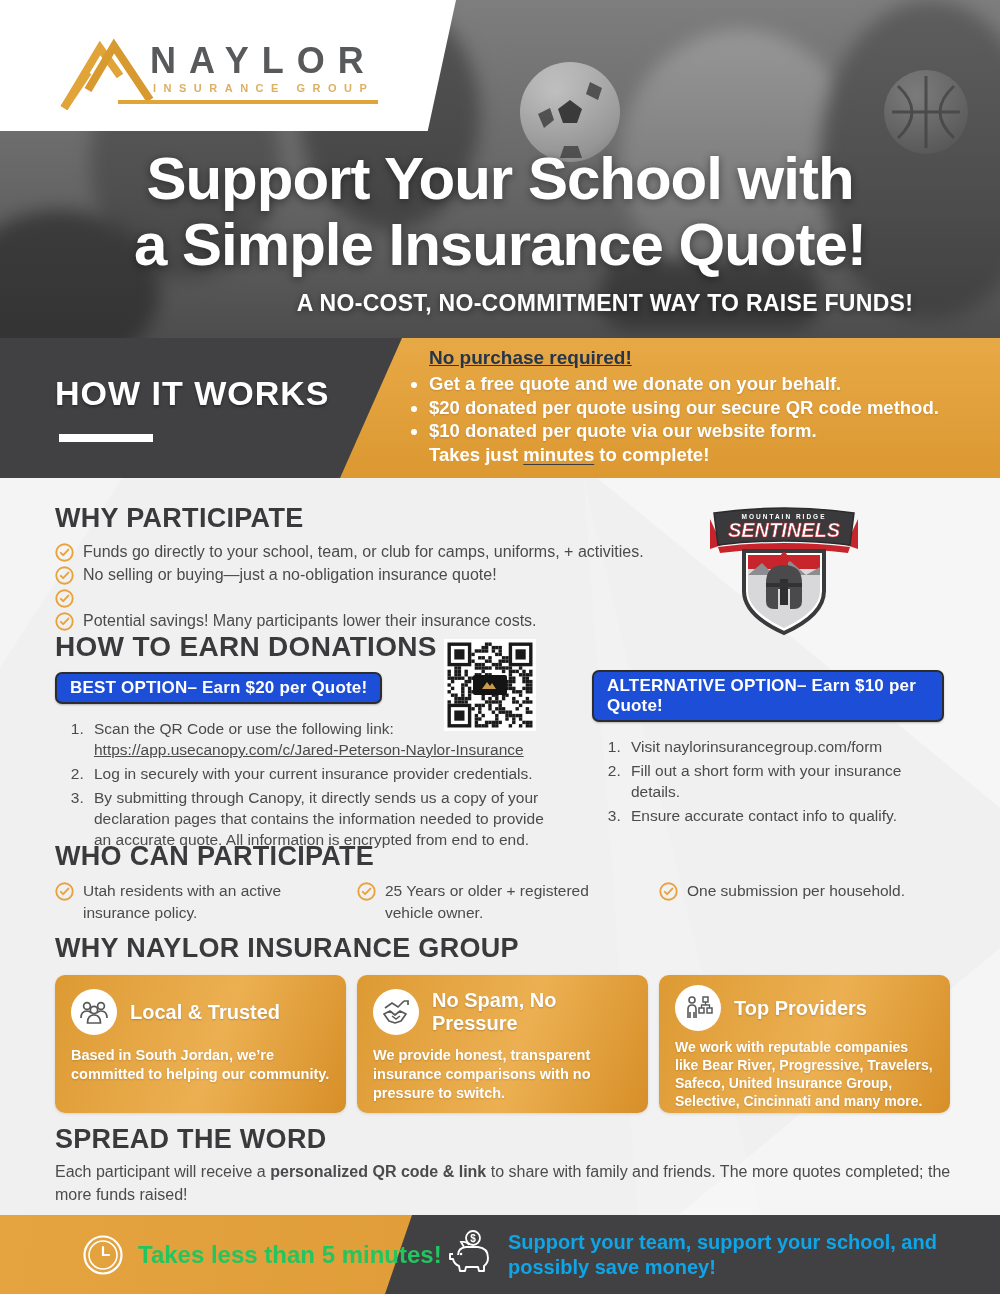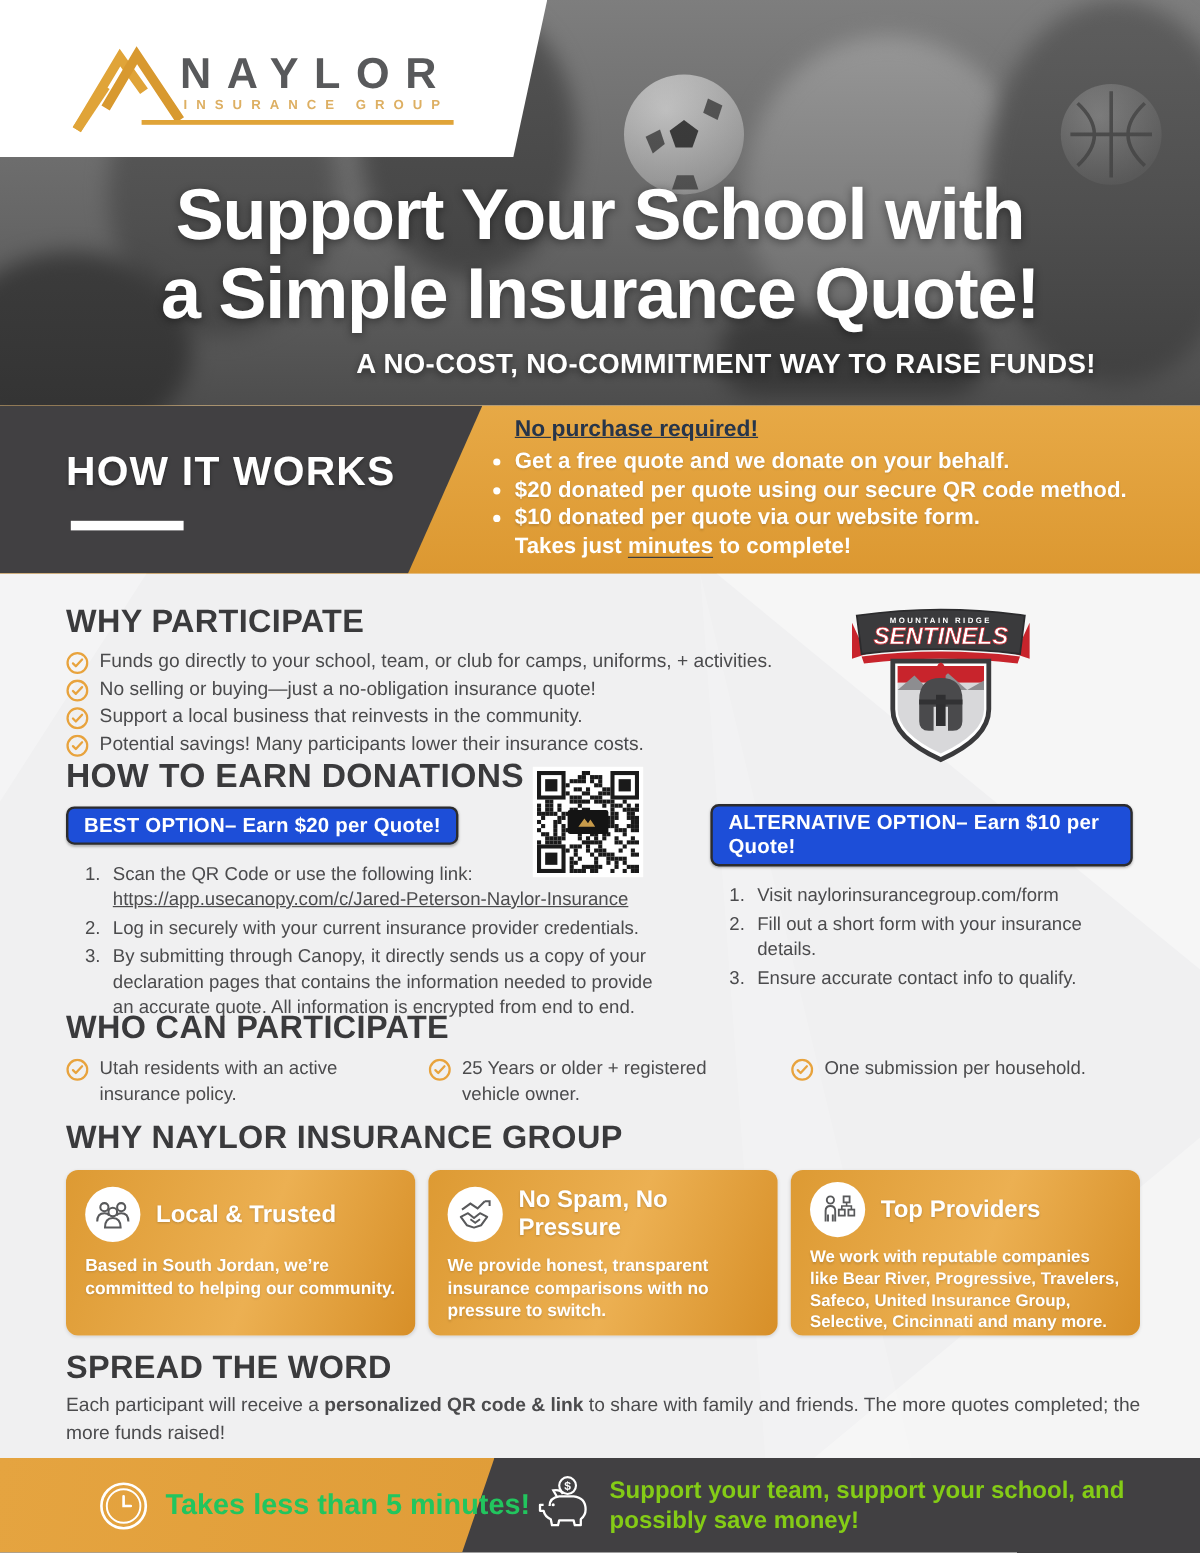--- a/index.html
+++ b/index.html
@@ -88,21 +88,21 @@
   
   .spread-p{position:absolute;left:55px;top:1160px;width:905px;font-size:16px;line-height:23px;color:#4b4b4d;}
 
   
   .footer{position:absolute;left:0;top:1215px;width:1000px;height:79px;background:#414042;}
   .footer-gold{position:absolute;inset:0;background:linear-gradient(100deg,#e5a440,#d9932e);
                clip-path:polygon(0 0,41.2% 0,38.5% 100%,0 100%);}
   .f-left{position:absolute;left:82px;top:0;height:79px;display:flex;align-items:center;gap:14px;}
   .f-left .txt{font-size:24px;font-weight:bold;color:#22c55e;}
   .f-right{position:absolute;left:448px;top:0;height:79px;display:flex;align-items:center;gap:14px;}
-  .f-right .txt{font-size:20px;font-weight:bold;color:#84cc16;width:452px;line-height:25px;}
+  .f-right .txt{font-size:20px;font-weight:bold;color:#0ea5e9;width:452px;line-height:25px;}
 </style>
 </head>
 <body>
 
 <div class="flyer">
 
   <div class="hero">
     <div class="blob b1"></div>
     <div class="blob b2"></div>
     <div class="blob b3"></div>
@@ -178,21 +178,20 @@
           <circle cx="9.5" cy="9.5" r="8.2" fill="none" stroke="#e8a33d" stroke-width="1.9"></circle>
           <path d="M5.8,9.8 l2.4,2.4 l5.2,-5.6" fill="none" stroke="#e8a33d" stroke-width="1.9" stroke-linecap="round" stroke-linejoin="round"></path>
         </svg>
       <div class="t">No selling or buying—just a no-obligation insurance quote!</div>
     </div>
     <div class="chk-row">
       <svg width="19" height="19" viewBox="0 0 19 19">
           <circle cx="9.5" cy="9.5" r="8.2" fill="none" stroke="#e8a33d" stroke-width="1.9"></circle>
           <path d="M5.8,9.8 l2.4,2.4 l5.2,-5.6" fill="none" stroke="#e8a33d" stroke-width="1.9" stroke-linecap="round" stroke-linejoin="round"></path>
         </svg>
-      <div class="t">Support a local business that reinvests in the community.</div>
     </div>
     <div class="chk-row">
       <svg width="19" height="19" viewBox="0 0 19 19">
           <circle cx="9.5" cy="9.5" r="8.2" fill="none" stroke="#e8a33d" stroke-width="1.9"></circle>
           <path d="M5.8,9.8 l2.4,2.4 l5.2,-5.6" fill="none" stroke="#e8a33d" stroke-width="1.9" stroke-linecap="round" stroke-linejoin="round"></path>
         </svg>
       <div class="t">Potential savings! Many participants lower their insurance costs.</div>
     </div>
   </div>
 

